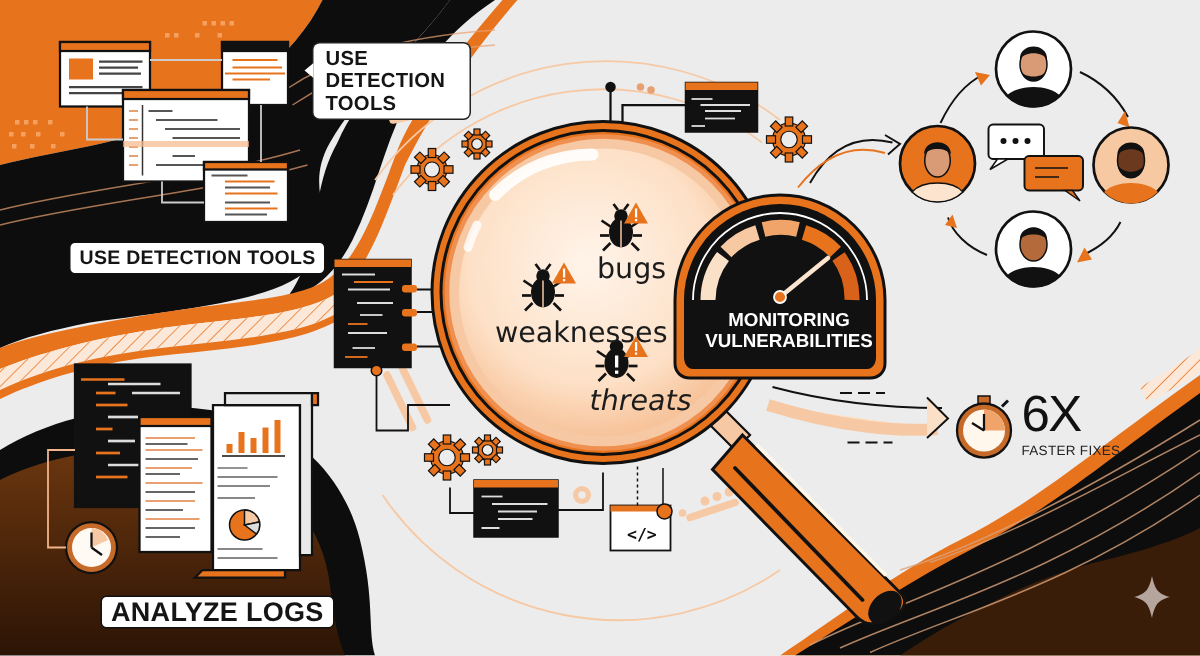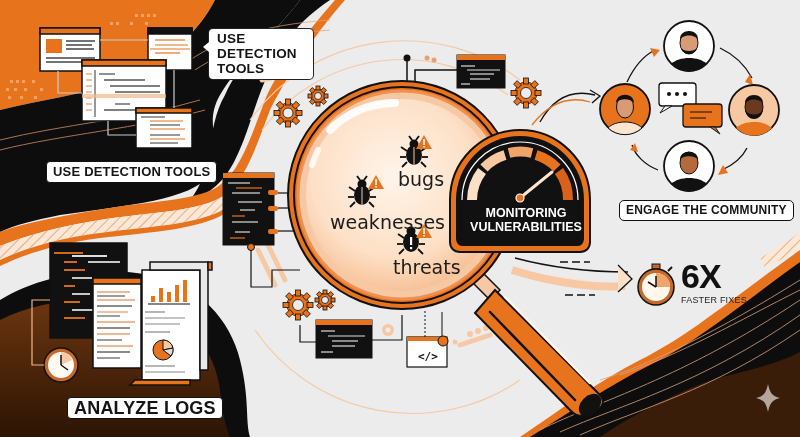--- a/index.html
+++ b/index.html
@@ -8,23 +8,23 @@
   #art{position:absolute;left:0;top:0;}
   .label{position:absolute;background:#fff;border:1.5px solid #111;border-radius:4px;color:#151515;font-weight:700;letter-spacing:0.2px;text-transform:uppercase;white-space:nowrap;box-sizing:border-box;}
   .lbl-detect-top{left:209px;top:29px;padding:2px 8px 3px 8px;font-size:13.5px;line-height:15px;width:104px;white-space:normal;border:none;box-shadow:0 0 0 1px #222;}
   .lbl-detect-top::before{content:"";position:absolute;left:-6px;top:13px;width:0;height:0;border-top:5px solid transparent;border-bottom:5px solid transparent;border-right:6px solid #fff;}
   .lbl-detect{left:46px;top:161px;padding:2px 6px;font-size:13px;line-height:16px;}
   .lbl-logs{left:67px;top:397px;padding:2px 6px;font-size:18px;line-height:16px;}
   .lbl-community{left:619px;top:200px;padding:2px 6px;font-size:12px;line-height:15px;border-radius:5px;}
   .bug-text{position:absolute;color:#1c1c1c;font-size:19px;font-family:"DejaVu Sans",sans-serif;}
   .t-bugs{left:398px;top:168px;}
   .t-weak{left:330px;top:211px;}
-  .t-threats{left:393px;top:256px;}
+  .t-threats{left:393px;top:256px;font-style:italic;}
   .gauge-text{position:absolute;left:456px;top:206px;width:140px;text-align:center;color:#fff;font-weight:700;font-size:12.5px;line-height:14px;text-transform:uppercase;}
-  .stat-big{position:absolute;left:681px;top:261px;font-size:34px;font-weight:700;color:#111;line-height:30px;letter-spacing:-1px;}
+  .stat-big{position:absolute;left:681px;top:261px;font-size:34px;font-weight:400;color:#111;line-height:30px;letter-spacing:-1px;}
   .stat-small{position:absolute;left:681px;top:295px;font-size:9px;font-weight:400;color:#222;text-transform:uppercase;letter-spacing:0.2px;}
   .hot{position:absolute;}
 </style>
 </head>
 <body>
 
 <div id="stage">
 <svg id="art" width="800" height="437" viewBox="0 0 800 437" xmlns="http://www.w3.org/2000/svg">
   <defs>
     <pattern id="hatch" width="7" height="7" patternUnits="userSpaceOnUse" patternTransform="rotate(45)">
@@ -559,21 +559,20 @@
       <path d="M710 127 L720 134 L715 127 Z" fill="#e8731d" stroke="#111"></path>
       <line x1="690" y1="112" x2="712" y2="112" stroke="#111"></line>
           <line x1="690" y1="118" x2="706" y2="118" stroke="#111"></line>
     </g>
   </g>
 </svg>
 
 <div class="label lbl-detect-top">USE DETECTION TOOLS</div>
 <div class="label lbl-detect">USE DETECTION TOOLS</div>
 <div class="label lbl-logs">ANALYZE LOGS</div>
-<div class="label lbl-community">ENGAGE THE COMMUNITY</div>
 
 <div class="bug-text t-bugs">bugs</div>
 <div class="bug-text t-weak">weaknesses</div>
 <div class="bug-text t-threats">threats</div>
 
 <div class="gauge-text">MONITORING VULNERABILITIES</div>
 
 <div class="stat-big">6X</div>
 <div class="stat-small">FASTER FIXES</div>
 

